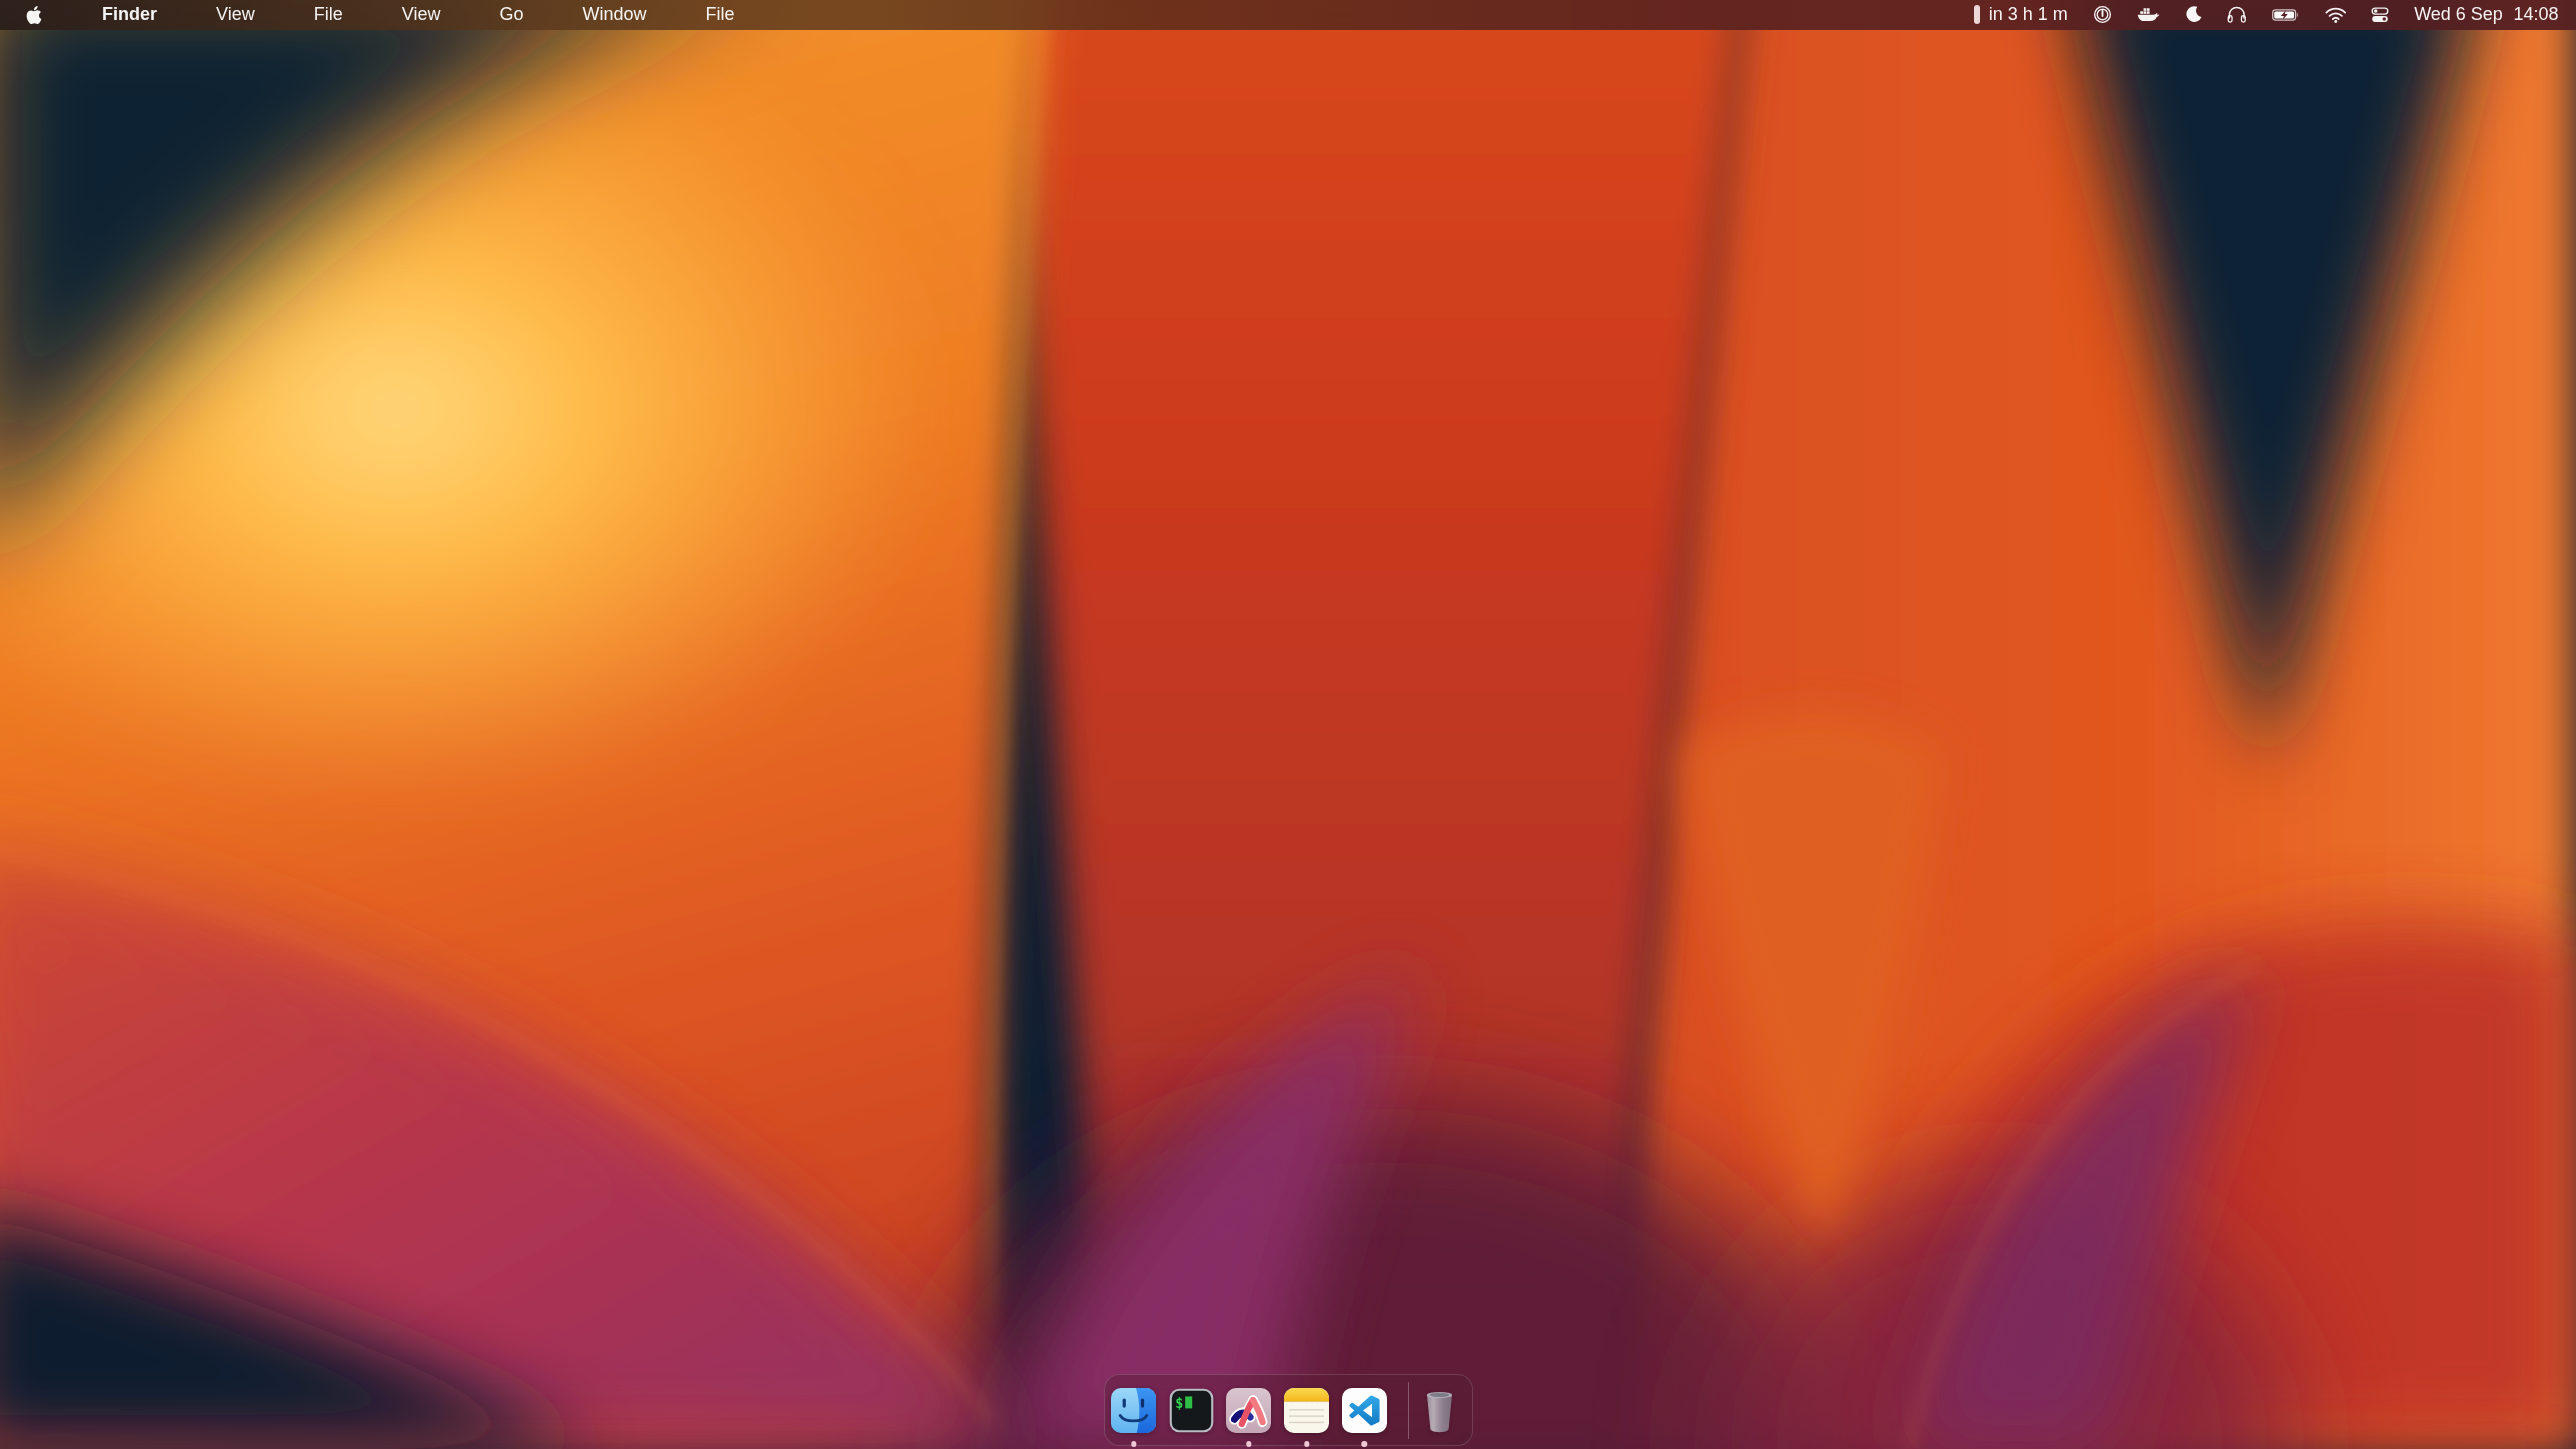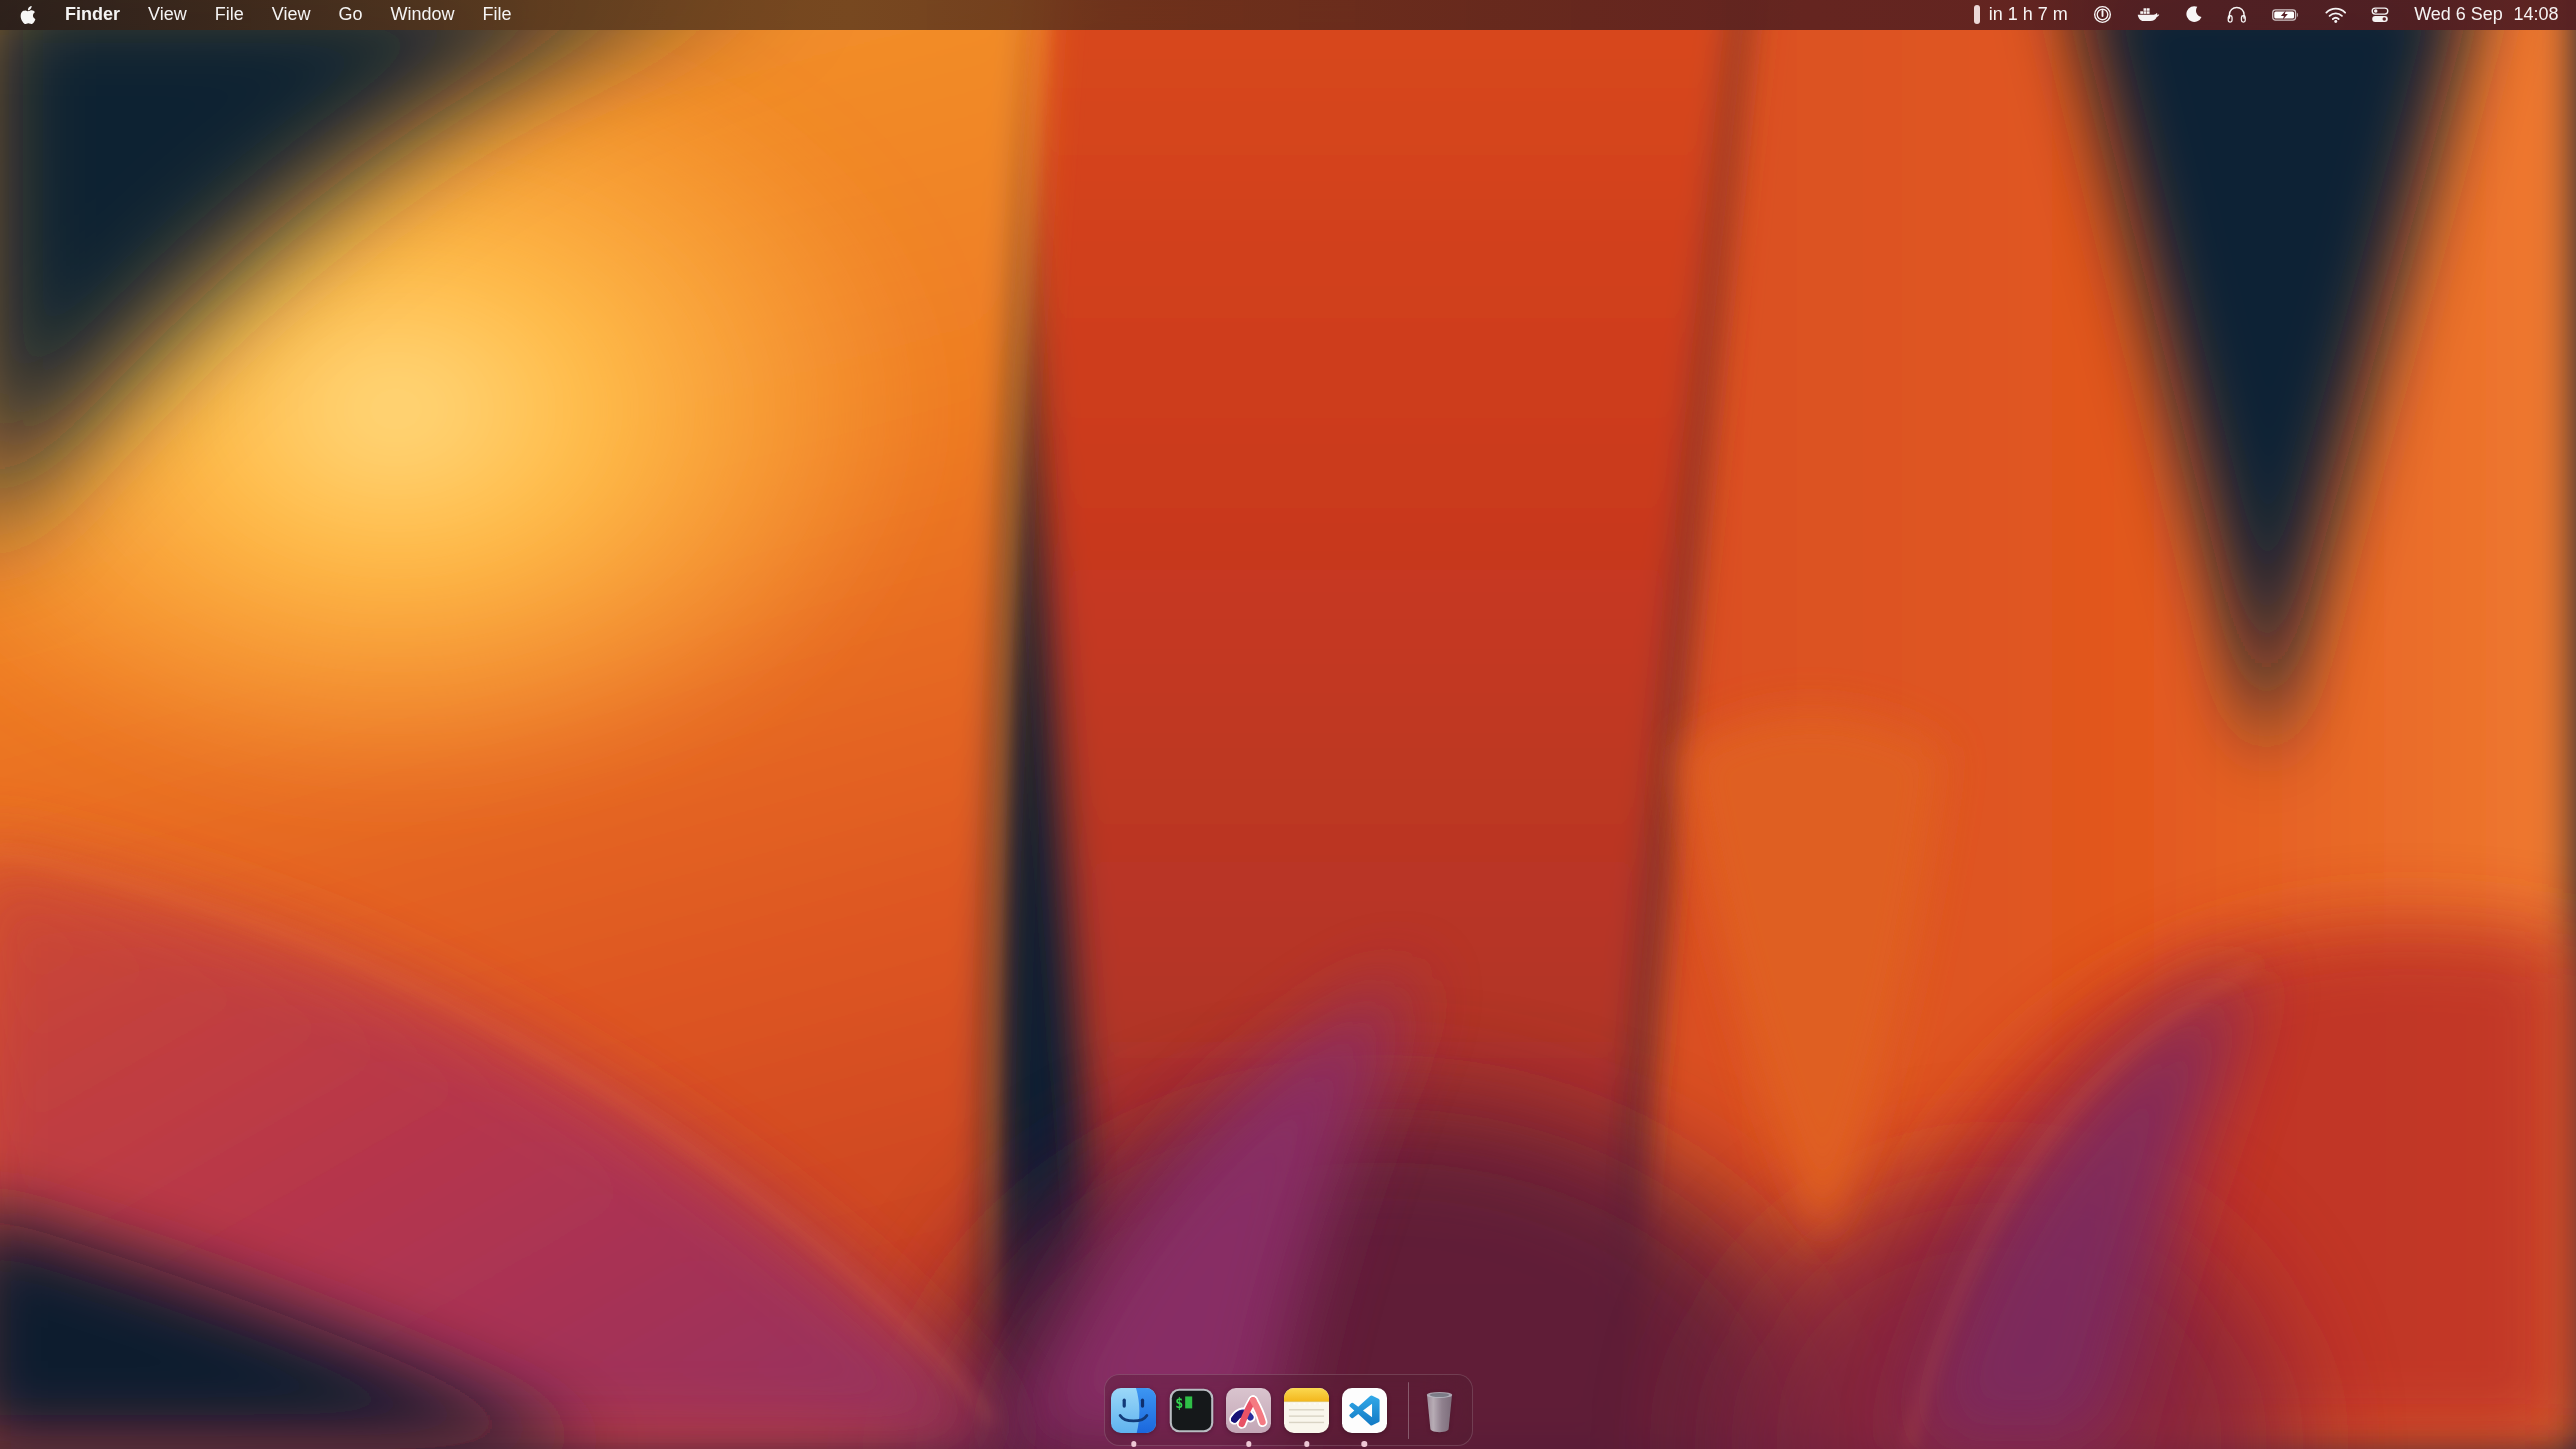--- a/index.html
+++ b/index.html
@@ -13,21 +13,21 @@
   .menubar{
     position:absolute;top:0;left:0;right:0;height:29.5px;z-index:30;
     display:flex;justify-content:space-between;align-items:center;
     color:rgba(255,255,255,.95);font-size:18px;
     background:linear-gradient(to right,
       rgba(42,30,26,.93) 0%, rgba(62,40,26,.9) 9%, rgba(92,58,30,.87) 21%,
       rgba(100,62,32,.87) 33%, rgba(94,46,28,.88) 45%, rgba(90,38,30,.9) 58%,
       rgba(88,33,33,.91) 70%, rgba(82,30,34,.93) 100%);
     backdrop-filter: blur(25.5px) saturate(1.15);
   }
-  .mb-left{display:flex;align-items:center;height:100%;padding-left:5px;}
+  .mb-left{display:flex;align-items:center;height:100%;padding-left:11px;gap:31px;}
   .mb-item{padding:0 14px;height:100%;display:flex;align-items:center;cursor:default;white-space:nowrap;}
   .mb-item.appname{font-weight:700;}
   .apple-svg{width:18px;height:20px;fill:#fff;opacity:.96;display:block;}
   .mb-right{display:flex;align-items:center;height:100%;padding-right:17.4px;column-gap:25px;}
   .status{display:flex;align-items:center;height:100%;}
   .status svg{display:block;}
   .timer{gap:8.7px;}
   .timer-pill{width:6px;height:19px;border-radius:3px;background:#f3e2e0;opacity:.95;}
   .clock{gap:10.7px;white-space:nowrap;justify-content:center;}
 
@@ -133,21 +133,21 @@
     <div class="mb-item">File</div>
     <div class="mb-item">View</div>
     <div class="mb-item">Go</div>
     <div class="mb-item">Window</div>
     <div class="mb-item">File</div>
   </div>
 
   <div class="mb-right">
     <div class="status timer">
       <span class="timer-pill"></span>
-      <span>in 1 h 7 m</span>
+      <span>in 3 h 1 m</span>
     </div>
 
     <div class="status">
       <svg width="19" height="19" viewBox="0 0 32 32">
         <g fill="none" stroke="#fff" stroke-width="2.3" opacity=".95">
           <circle cx="16" cy="16" r="13.2"></circle>
             <circle cx="16" cy="16" r="8.9"></circle>
         </g>
         <rect x="14.4" y="8.6" width="3.2" height="11.5" rx="1.6" fill="#fff" opacity=".95"></rect>
       </svg>

